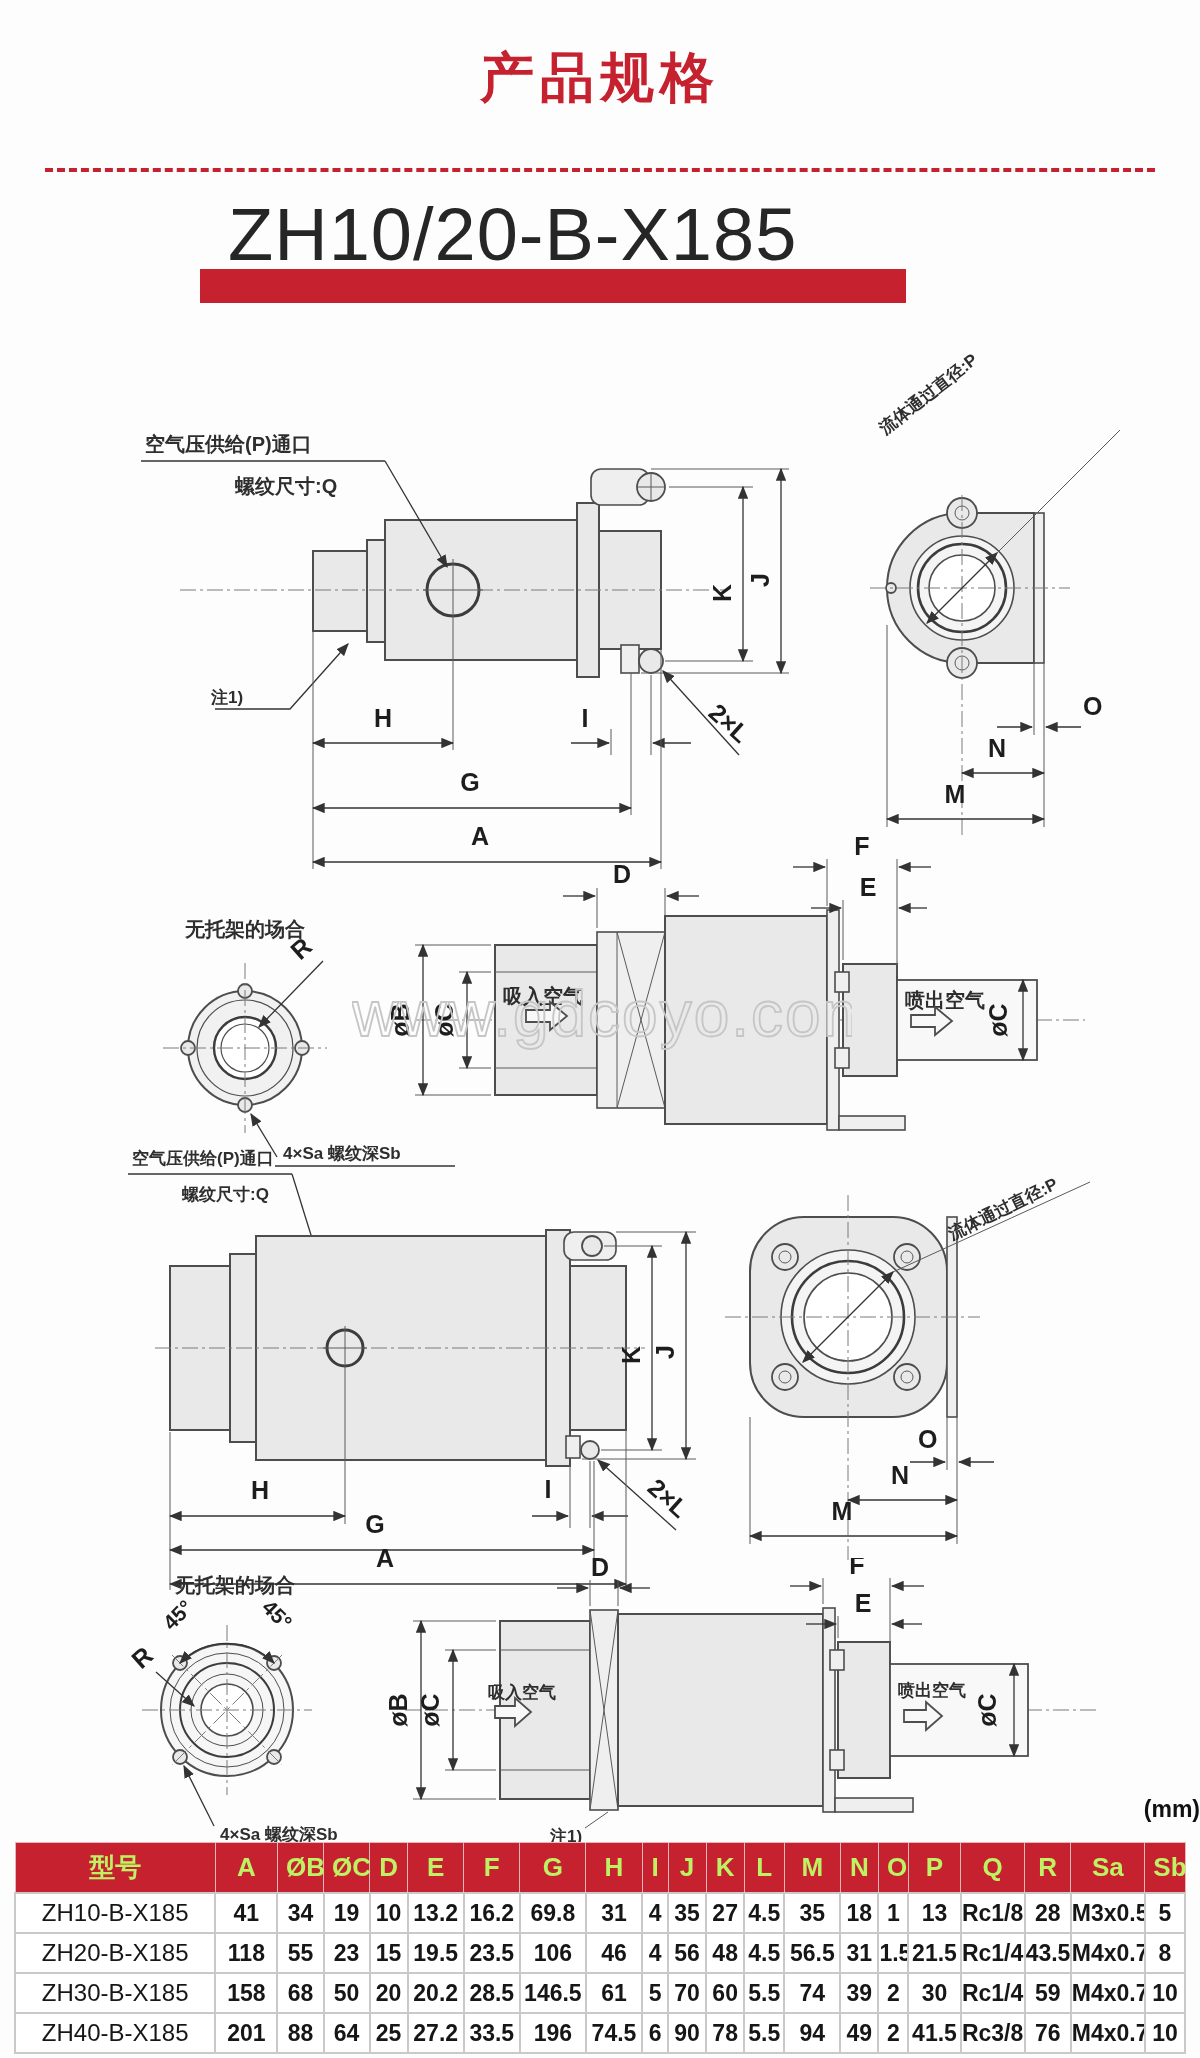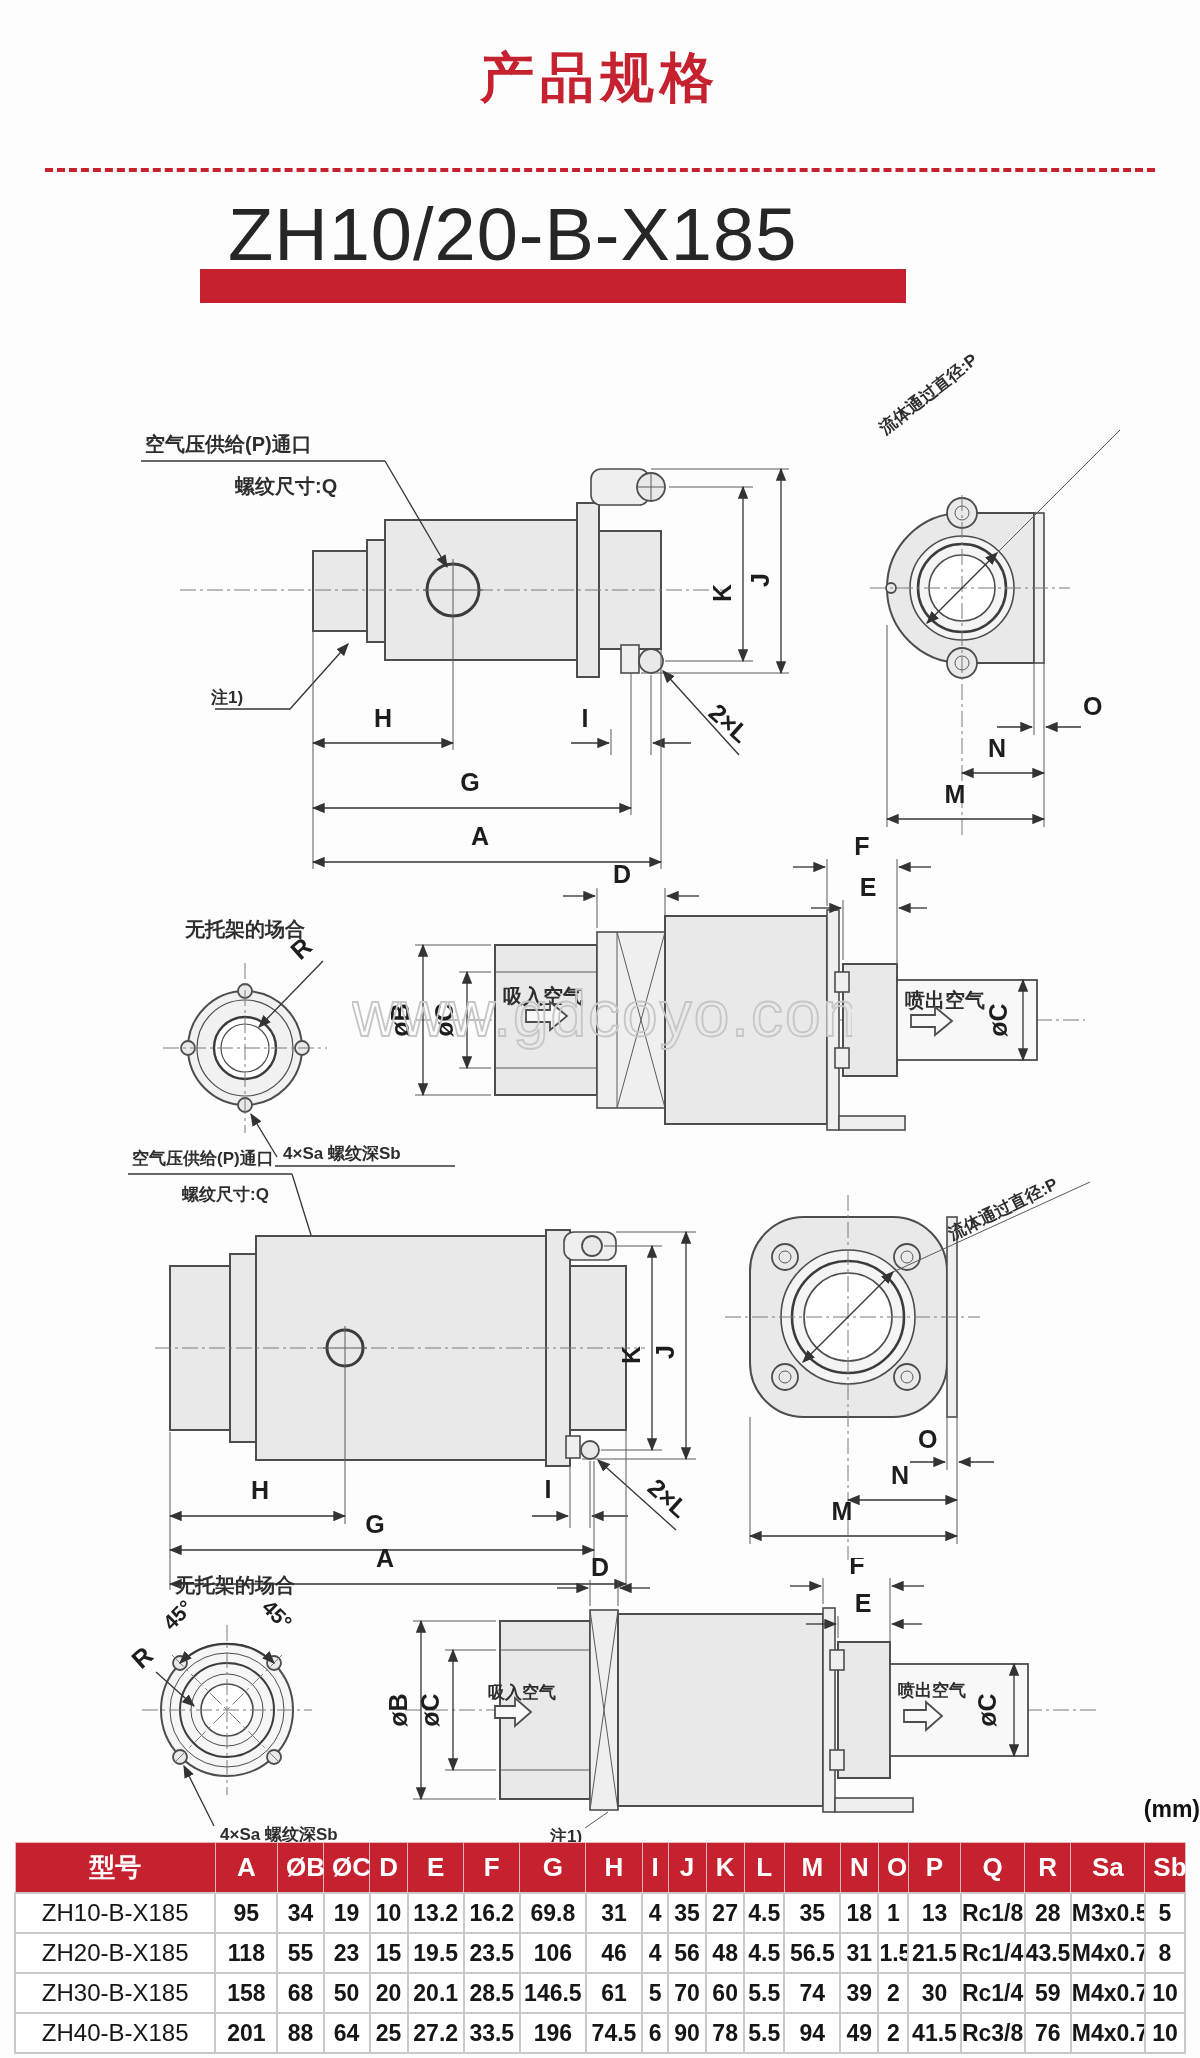--- a/index.html
+++ b/index.html
@@ -26,21 +26,21 @@
   .ann{font-family:"Liberation Sans",sans-serif;font-size:20px;font-weight:bold;fill:#2e2e2e;}
   .annS{font-family:"Liberation Sans",sans-serif;font-size:17px;font-weight:bold;fill:#2e2e2e;}
   .screw{fill:#e9e9e9;stroke:#4d4d4d;stroke-width:1.8;}
   .watermark-box{position:absolute;left:352px;top:972px;width:500px;height:92px;}
   .wm{font-family:"Liberation Sans",sans-serif;font-size:64px;letter-spacing:2px;
       fill:none;stroke:#c6c6c6;stroke-width:1.8;}
   
   .unit-note{position:absolute;right:0;top:1796px;font-size:23px;font-weight:bold;color:#111;}
   table.spec{position:absolute;left:14px;top:1842px;width:1172px;border-collapse:collapse;
              table-layout:fixed;}
-  table.spec th{background:#C5212E;color:#ffffff;font-size:26px;font-weight:bold;
+  table.spec th{background:#C5212E;color:#bef264;font-size:26px;font-weight:bold;
                 border:1px solid #e4b8bb;padding:7px 8px;text-align:center;}
   table.spec td{background:#fff;color:#161616;font-size:23px;font-weight:600;
                 border:2px solid #c9c9c9;text-align:center;padding:5px 0;
                 white-space:nowrap;overflow:hidden;}
   table.spec td.model-cell{font-weight:400;font-size:24px;}
 </style>
 </head>
 <body>
 
 <div class="page">
@@ -431,21 +431,21 @@
           <th>P</th>
           <th>Q</th>
           <th>R</th>
           <th>Sa</th>
           <th>Sb</th>
         </tr>
     </thead>
     <tbody>
         <tr>
           <td class="model-cell">ZH10-B-X185</td>
-          <td>95</td>
+          <td>41</td>
           <td>34</td>
           <td>19</td>
           <td>10</td>
           <td>13.2</td>
           <td>16.2</td>
           <td>69.8</td>
           <td>31</td>
           <td>4</td>
           <td>35</td>
           <td>27</td>
@@ -481,21 +481,21 @@
           <td>43.5</td>
           <td>M4x0.7</td>
           <td>8</td>
         </tr>
         <tr>
           <td class="model-cell">ZH30-B-X185</td>
           <td>158</td>
           <td>68</td>
           <td>50</td>
           <td>20</td>
-          <td>20.1</td>
+          <td>20.2</td>
           <td>28.5</td>
           <td>146.5</td>
           <td>61</td>
           <td>5</td>
           <td>70</td>
           <td>60</td>
           <td>5.5</td>
           <td>74</td>
           <td>39</td>
           <td>2</td>

